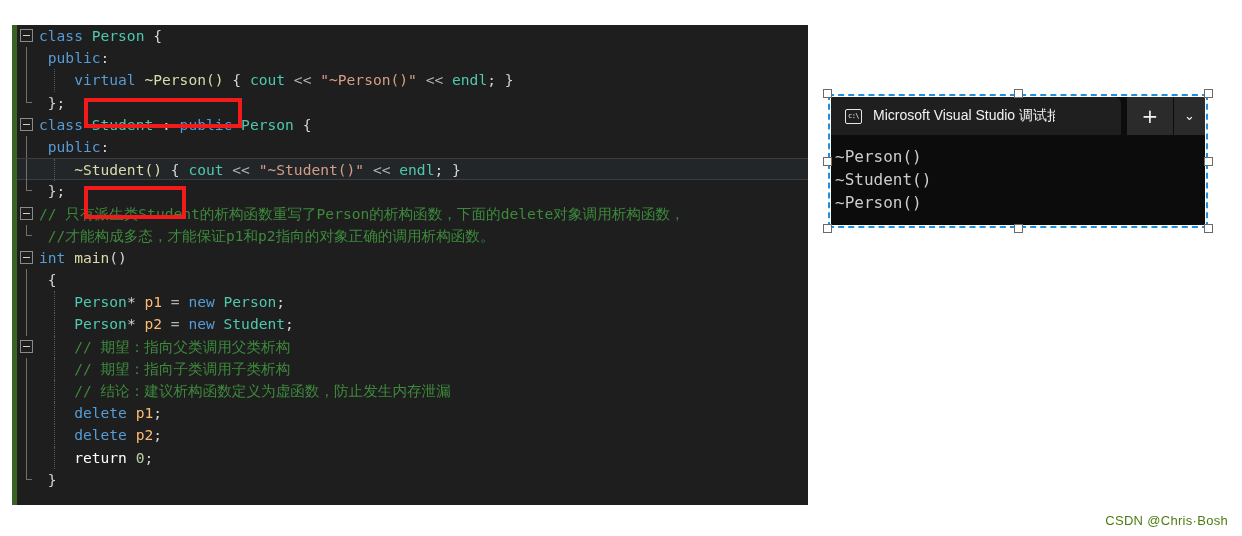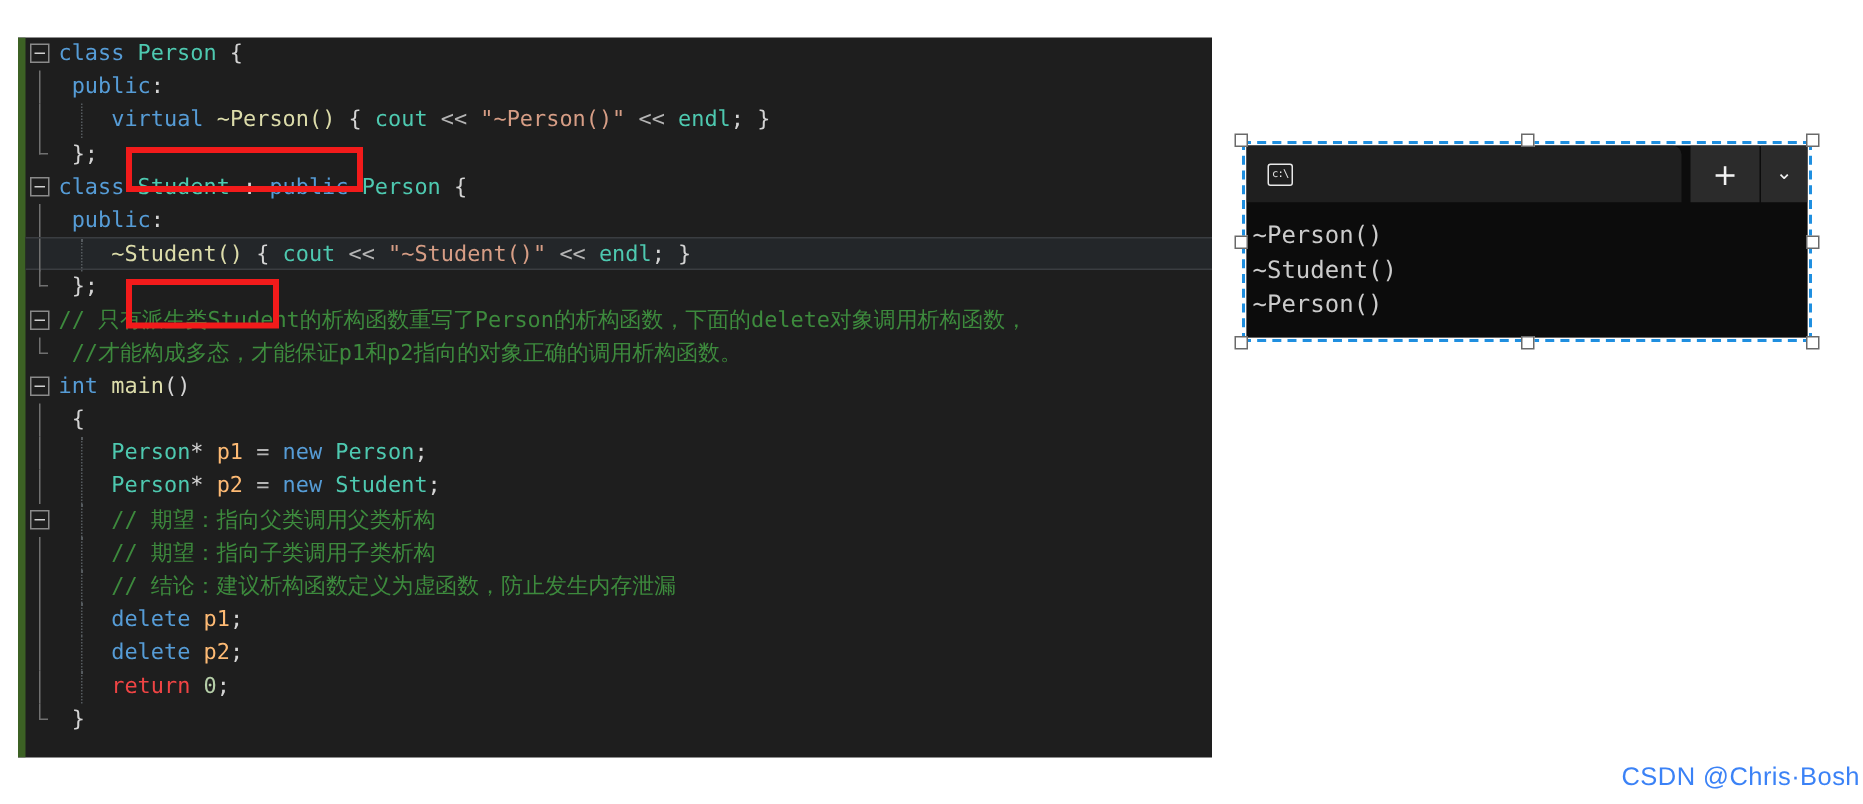--- a/index.html
+++ b/index.html
@@ -117,21 +117,21 @@
     position: absolute;
     left: 37px;
     top: 0;
     width: 0px;
     height: 22.2px;
     border-left: 1px dotted #555a5e;
   }
 
   
   .kw   { color: #569cd6; }       
-  .kwp  { color: #ef4444; }       
+  .kwp  { color: #ffffff; }       
   .typ  { color: #4ec9b0; }       
   .fn   { color: #dcdcaa; }       
   .str  { color: #d69d85; }       
   .num  { color: #b5cea8; }       
   .pun  { color: #d4d4d4; }       
   .op   { color: #b4b4b4; }
   .var  { color: #fdba74; }       
   .cmt  { color: #3d8a3d; }
 
   
@@ -287,24 +287,24 @@
     font-family: "DejaVu Sans Mono", "Liberation Mono", monospace;
     font-size: 16px;
     line-height: 23px;
     color: #cccccc;
     white-space: pre;
   }
 
   
   #watermark {
     position: absolute;
-    right: 2px;
+    right: 14px;
     bottom: 8px;
-    color: #3b82f6;
-    font-size: 17px;
+    color: #4d7c0f;
+    font-size: 13px;
     font-family: "Liberation Sans", sans-serif;
     letter-spacing: 0.3px;
   }
 </style>
 </head>
 <body>
 
 <div id="stage">
 
   <div id="editor">
@@ -314,20 +314,21 @@
     <div class="redbox" id="redbox-person"></div>
     <div class="redbox" id="redbox-student"></div>
   </div>
 
   <div id="console-wrap">
     <div id="console">
 
       <div id="console-titlebar">
         <div id="tab">
           <div id="tab-icon">c:\</div>
+          <div id="tab-title">Microsoft Visual Studio 调试掐</div>
         </div>
         <div id="tab-close">✕</div>
         <div id="tab-newtab">+</div>
         <div id="tab-divider"></div>
         <div id="tab-dropdown">⌄</div>
       </div>
 
       <div id="console-body"><div>~Person()</div><div>~Student()</div><div>~Person()</div></div>
     </div>
 

